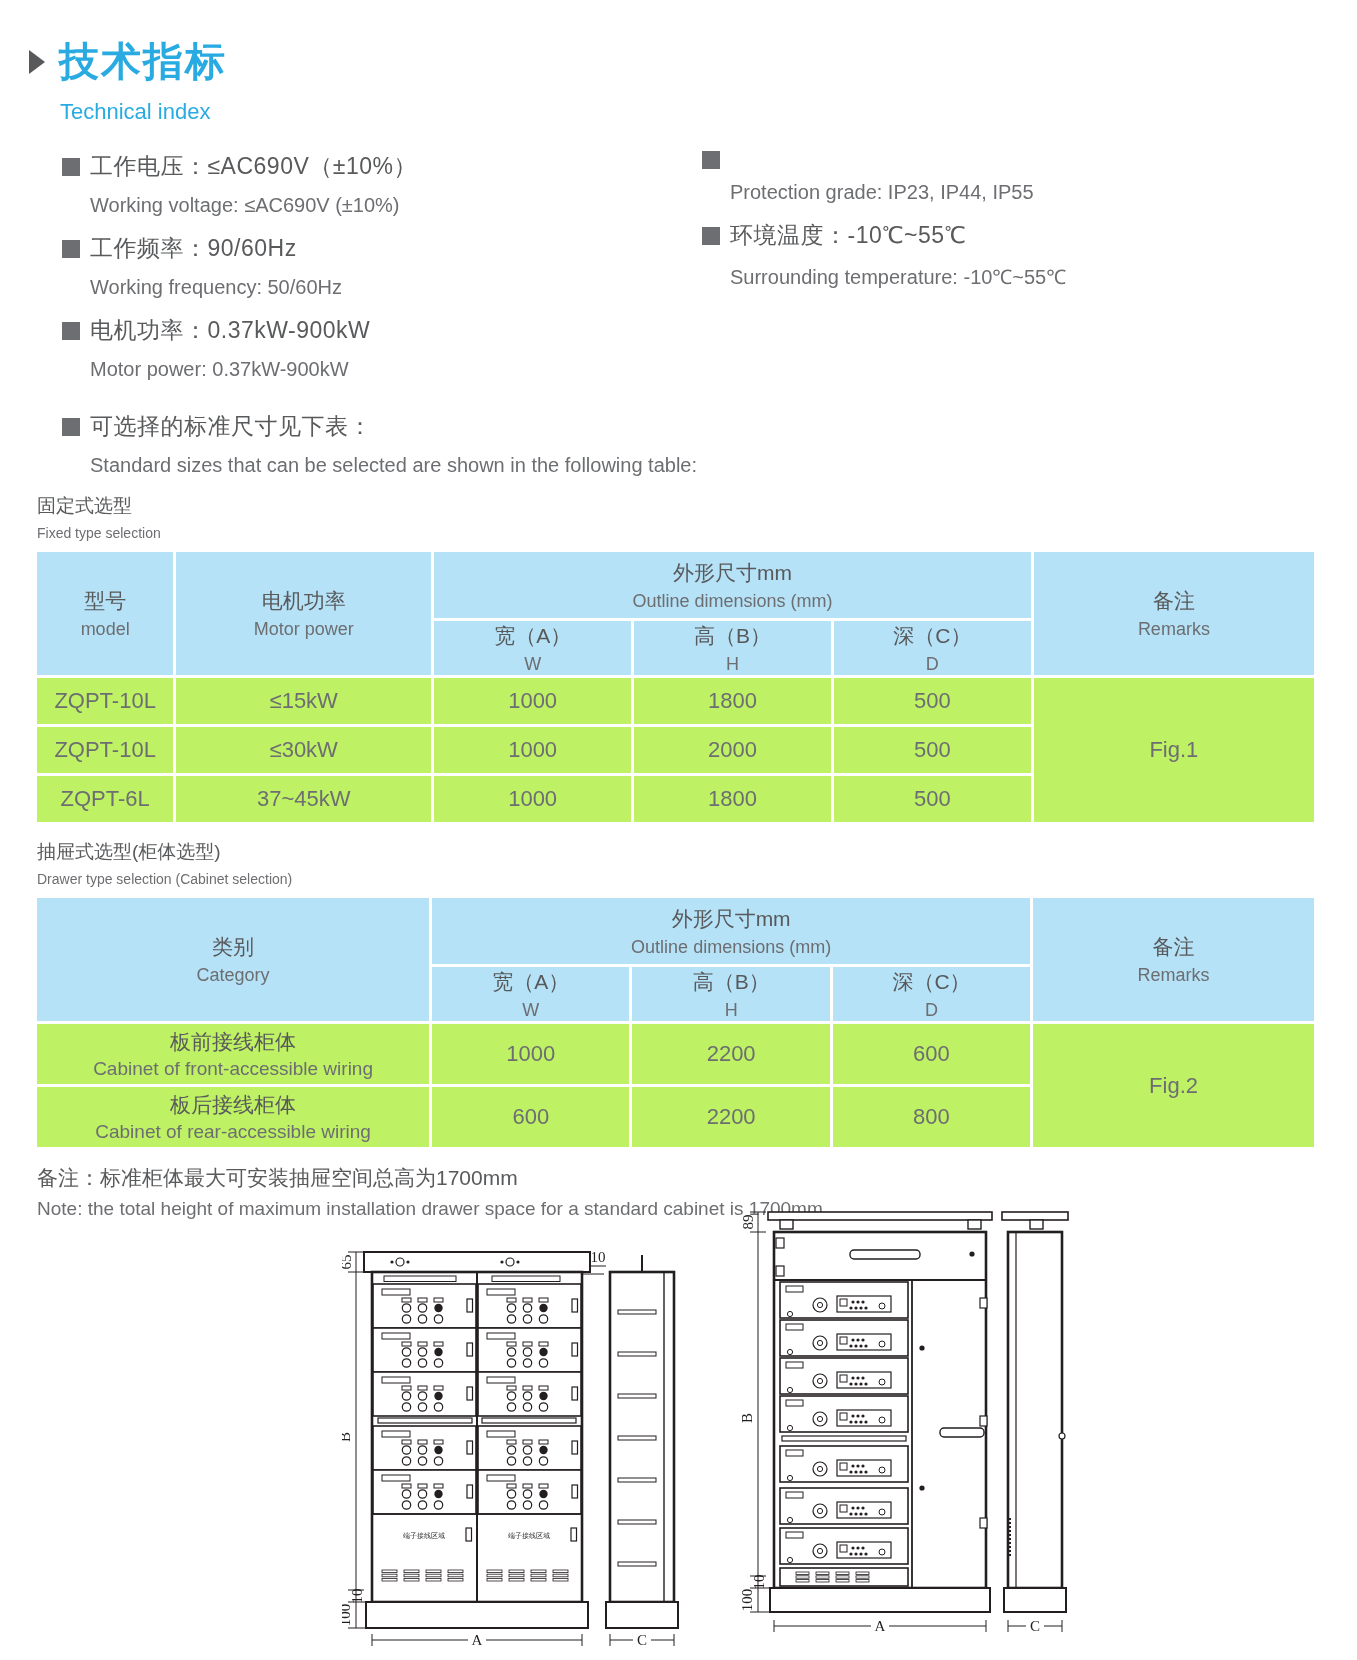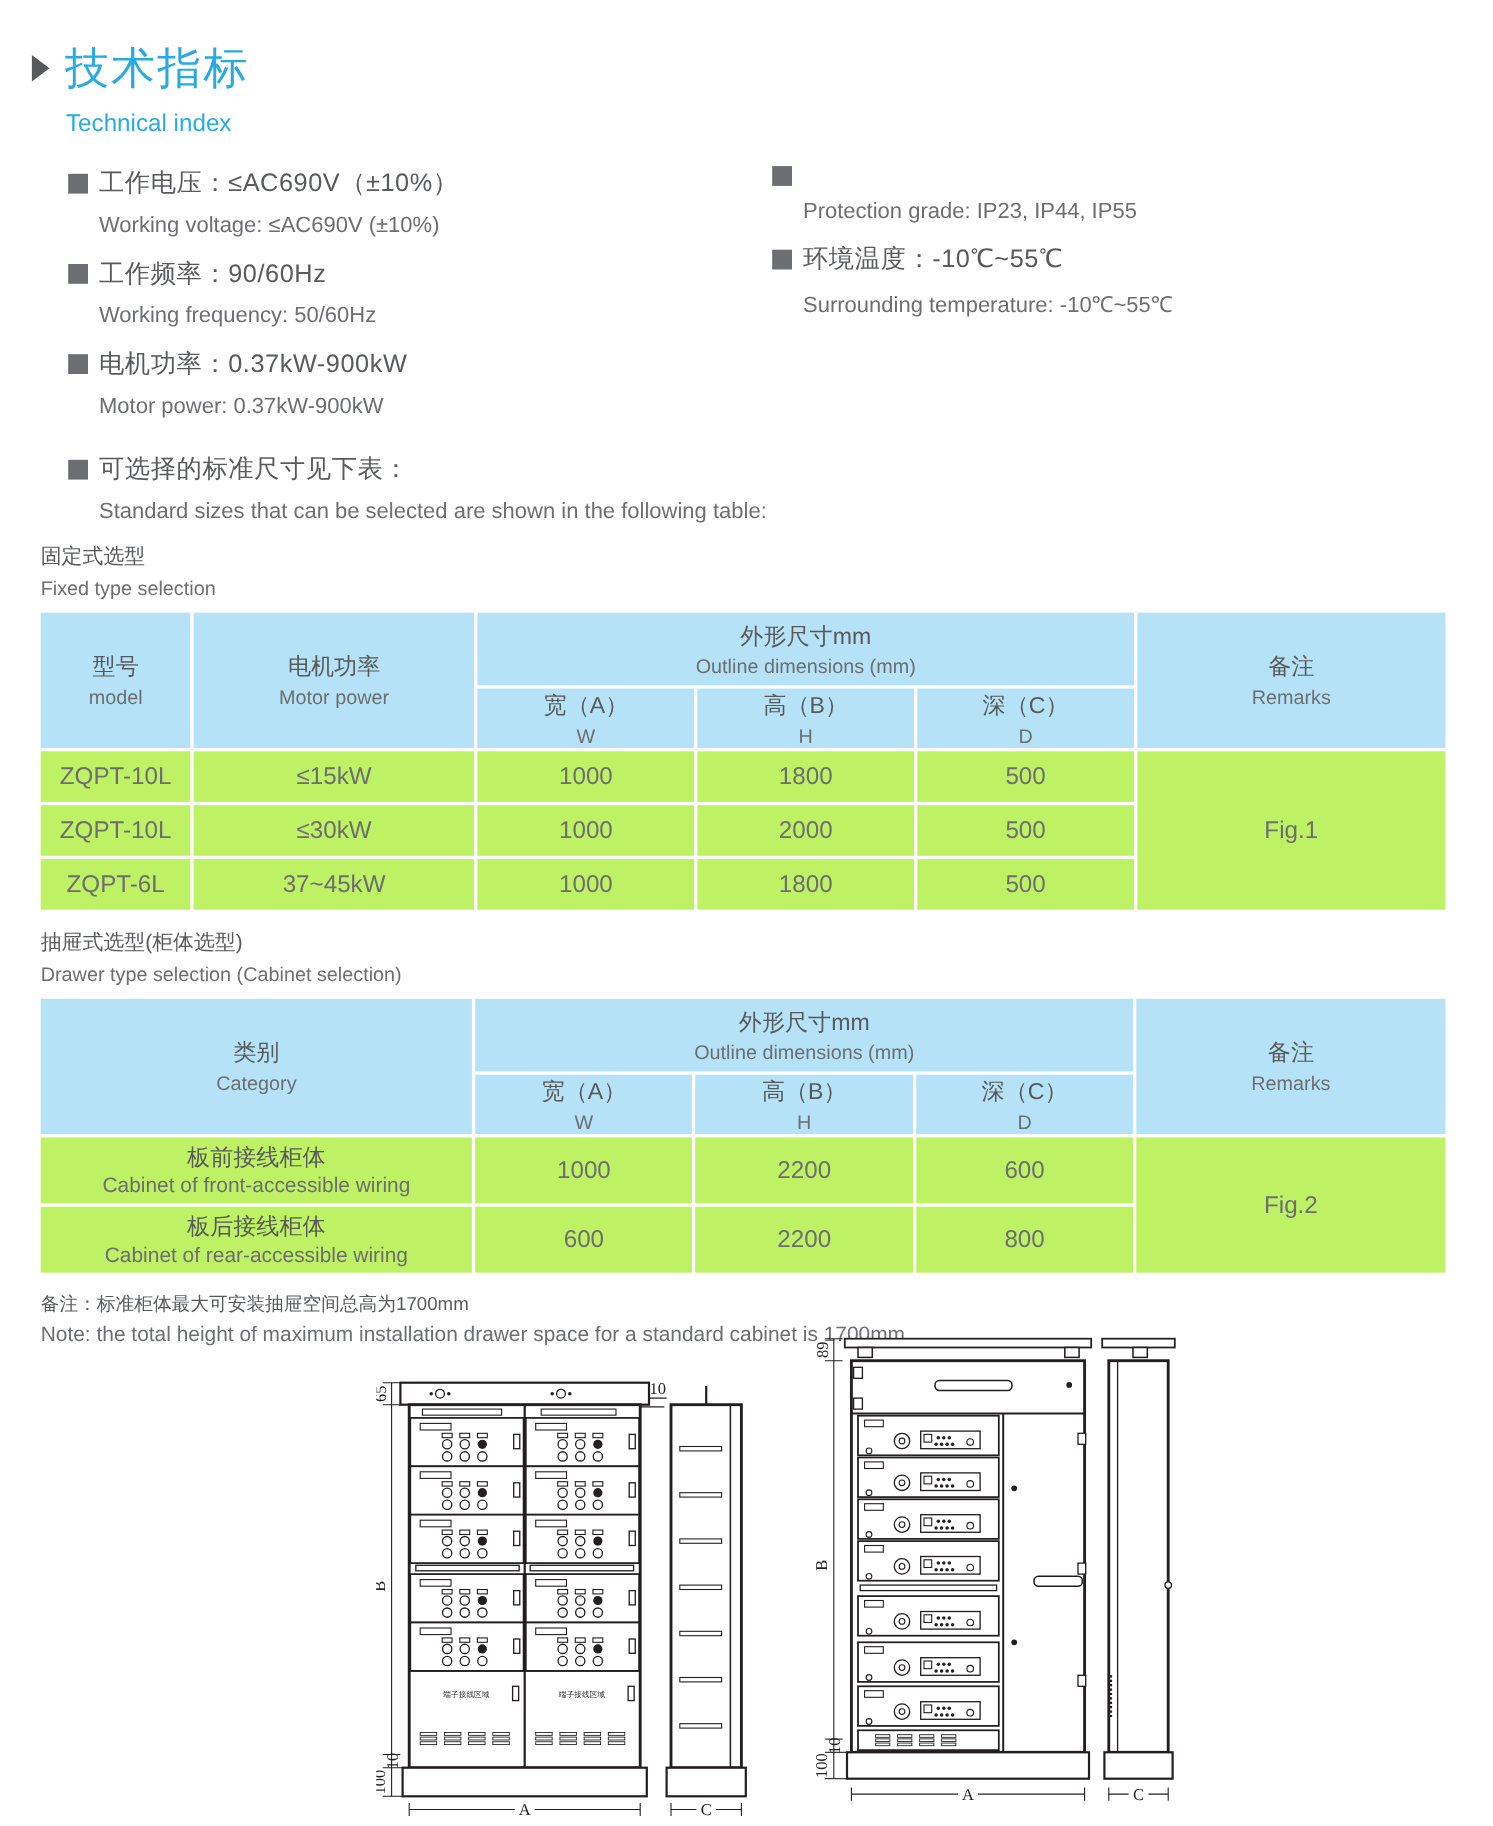--- a/index.html
+++ b/index.html
@@ -15,38 +15,38 @@
 
   
   .doc-header { margin-left:-8px; }
   .title-row { display:flex; align-items:center; gap:14px; }
   .arrow-icon {
     width:0; height:0;
     border-left:16px solid #58595b;
     border-top:12px solid transparent;
     border-bottom:12px solid transparent;
   }
-  h1.page-title { color:#29abe2; font-size:40px; font-weight:normal; letter-spacing:2px; }
+  h1.page-title { color:#29abe2; font-size:40px; font-weight:bold; letter-spacing:2px; }
   .page-subtitle { color:#29abe2; font-size:22px; margin:10px 0 0 31px; }
 
   
   .specs { display:flex; margin-top:26px; }
   .spec-col { width:640px; }
   .spec-col.right { width:auto; }
   .spec-item { margin:0 0 14px 25px; }
   .zh-line { display:flex; align-items:center; gap:10px; }
   .bullet-icon { width:18px; height:18px; background:#6d6e71; flex:0 0 auto; }
   .zh-text { font-size:23px; color:#595a5c; letter-spacing:0.5px; }
   .en-text { font-size:20px; color:#6d6e71; margin:12px 0 16px 28px; }
   .intro-item { margin-top:14px; }
 
   
   .section-label { margin-top:14px; }
   .section-zh { font-size:19px; color:#595a5c; }
-  .section-en { font-size:18px; color:#6d6e71; margin-top:6px; }
+  .section-en { font-size:14px; color:#6d6e71; margin-top:6px; }
 
   
   table.spec-table {
     width:100%; table-layout:fixed;
     border-collapse:separate; border-spacing:3px;
     margin-top:8px; margin-left:-3px; margin-right:-3px;
   }
   table.spec-table th { background:#b5e2f7; font-weight:normal; vertical-align:middle; }
   table.spec-table td { background:#bef264; text-align:center; vertical-align:middle; }
   .th-zh { font-size:21px; color:#58595b; }
@@ -54,21 +54,21 @@
   .cell-val { font-size:22px; color:#6d6e71; }
   .cell-zh { font-size:21px; color:#58595b; }
   .cell-en { font-size:19px; color:#6d6e71; margin-top:2px; }
   tr.hdr-top { height:66px; }
   tr.hdr-sub { height:54px; }
   tr.body-row1 { height:46px; }
   tr.body-row2 { height:60px; }
 
   
   .note { margin-top:14px; }
-  .note-zh { font-size:17px; color:#595a5c; }
+  .note-zh { font-size:21px; color:#595a5c; }
   .note-en { font-size:19px; color:#6d6e71; margin-top:6px; }
 
   
   .figures { display:flex; gap:48px; padding-left:305px; margin-top:2px; }
   .fig-block { display:flex; flex-direction:column; align-items:center; }
   svg .ln { stroke:#231f20; fill:none; }
   svg .lnf { stroke:#231f20; fill:#fff; }
   svg .blk { fill:#231f20; stroke:none; }
   svg text.dim { font-family:"Liberation Serif", serif; font-size:15px; fill:#231f20; }
   svg text.tiny { font-family:"Liberation Sans", sans-serif; font-size:7px; fill:#231f20; }

